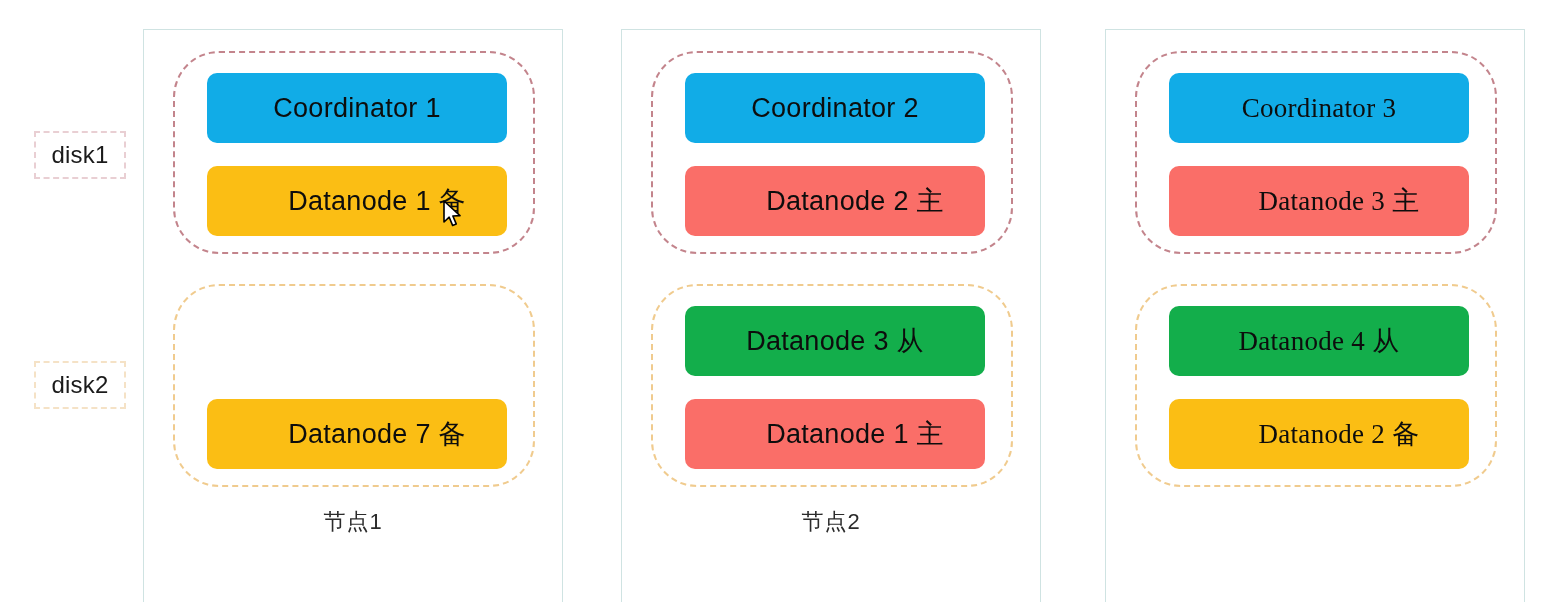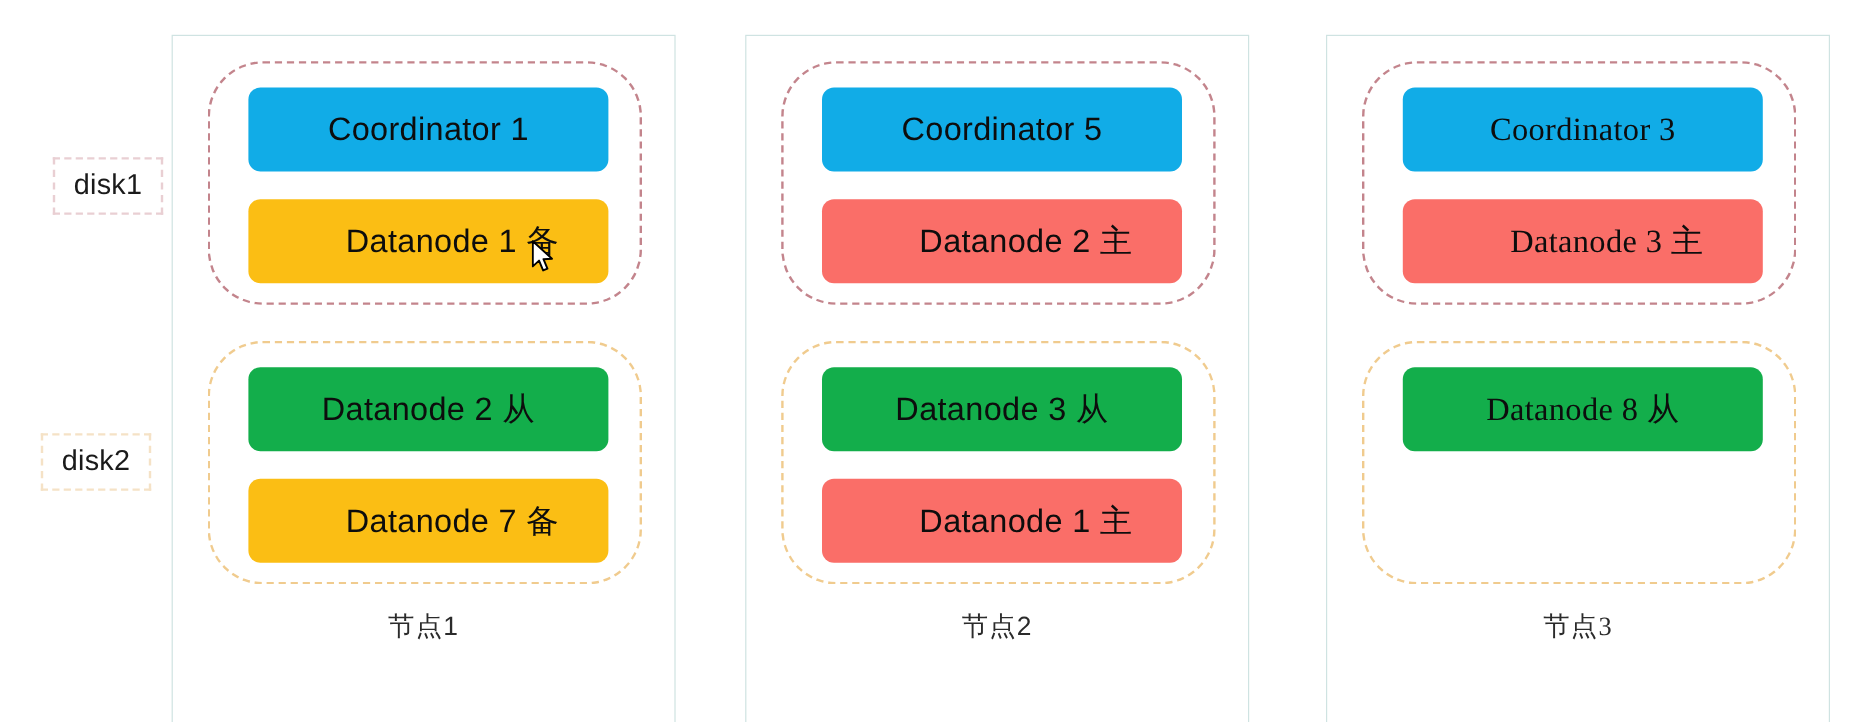--- a/index.html
+++ b/index.html
@@ -26,21 +26,21 @@
     display: flex;
     align-items: center;
     justify-content: center;
     font-size: 24px;
     color: #1a1a1a;
     letter-spacing: 0.2px;
     background: #ffffff;
     box-sizing: border-box;
   }
   .legend-disk1 {
-    left: 44px;
+    left: 34px;
     top: 131px;
     border: 2px dashed #e9cfd3;
   }
   .legend-disk2 {
     left: 34px;
     top: 361px;
     border: 2px dashed #f5e2c6;
   }
 
   
@@ -139,36 +139,33 @@
     <div class="disk-group disk1">
       <div class="svc coordinator slot-top">
         <span>Coordinator 1</span>
       </div>
       <div class="svc standby slot-bottom">
         <span>Datanode 1 备</span>
       </div>
     </div>
 
     <div class="disk-group disk2">
-      <div class="svc follower slot-top">
-        <span>Datanode 2 从</span>
-      </div>
       <div class="svc standby slot-bottom">
         <span>Datanode 7 备</span>
       </div>
     </div>
 
     <div class="node-label">节点1</div>
   </div>
 
   <div class="node node-2">
 
     <div class="disk-group disk1">
       <div class="svc coordinator slot-top">
-        <span>Coordinator 5</span>
+        <span>Coordinator 2</span>
       </div>
       <div class="svc primary slot-bottom">
         <span>Datanode 2 主</span>
       </div>
     </div>
 
     <div class="disk-group disk2">
       <div class="svc follower slot-top">
         <span>Datanode 3 从</span>
       </div>
@@ -186,25 +183,27 @@
       <div class="svc coordinator slot-top">
         <span>Coordinator 3</span>
       </div>
       <div class="svc primary slot-bottom">
         <span>Datanode 3 主</span>
       </div>
     </div>
 
     <div class="disk-group disk2">
       <div class="svc follower slot-top">
-        <span>Datanode 8 从</span>
-      </div>
-    </div>
-
-    <div class="node-label">节点3</div>
+        <span>Datanode 4 从</span>
+      </div>
+      <div class="svc standby slot-bottom">
+        <span>Datanode 2 备</span>
+      </div>
+    </div>
+
   </div>
 
   <div class="cursor">
     <svg width="22" height="30" viewBox="0 0 22 30">
       <path d="M1,1 L1,22 L6.2,17.2 L9.6,25.4 L13.2,23.9 L9.9,16 L17,15.6 Z" fill="#ffffff" stroke="#000000" stroke-width="1.6" stroke-linejoin="round"></path>
     </svg>
   </div>
 
 </div>
 

